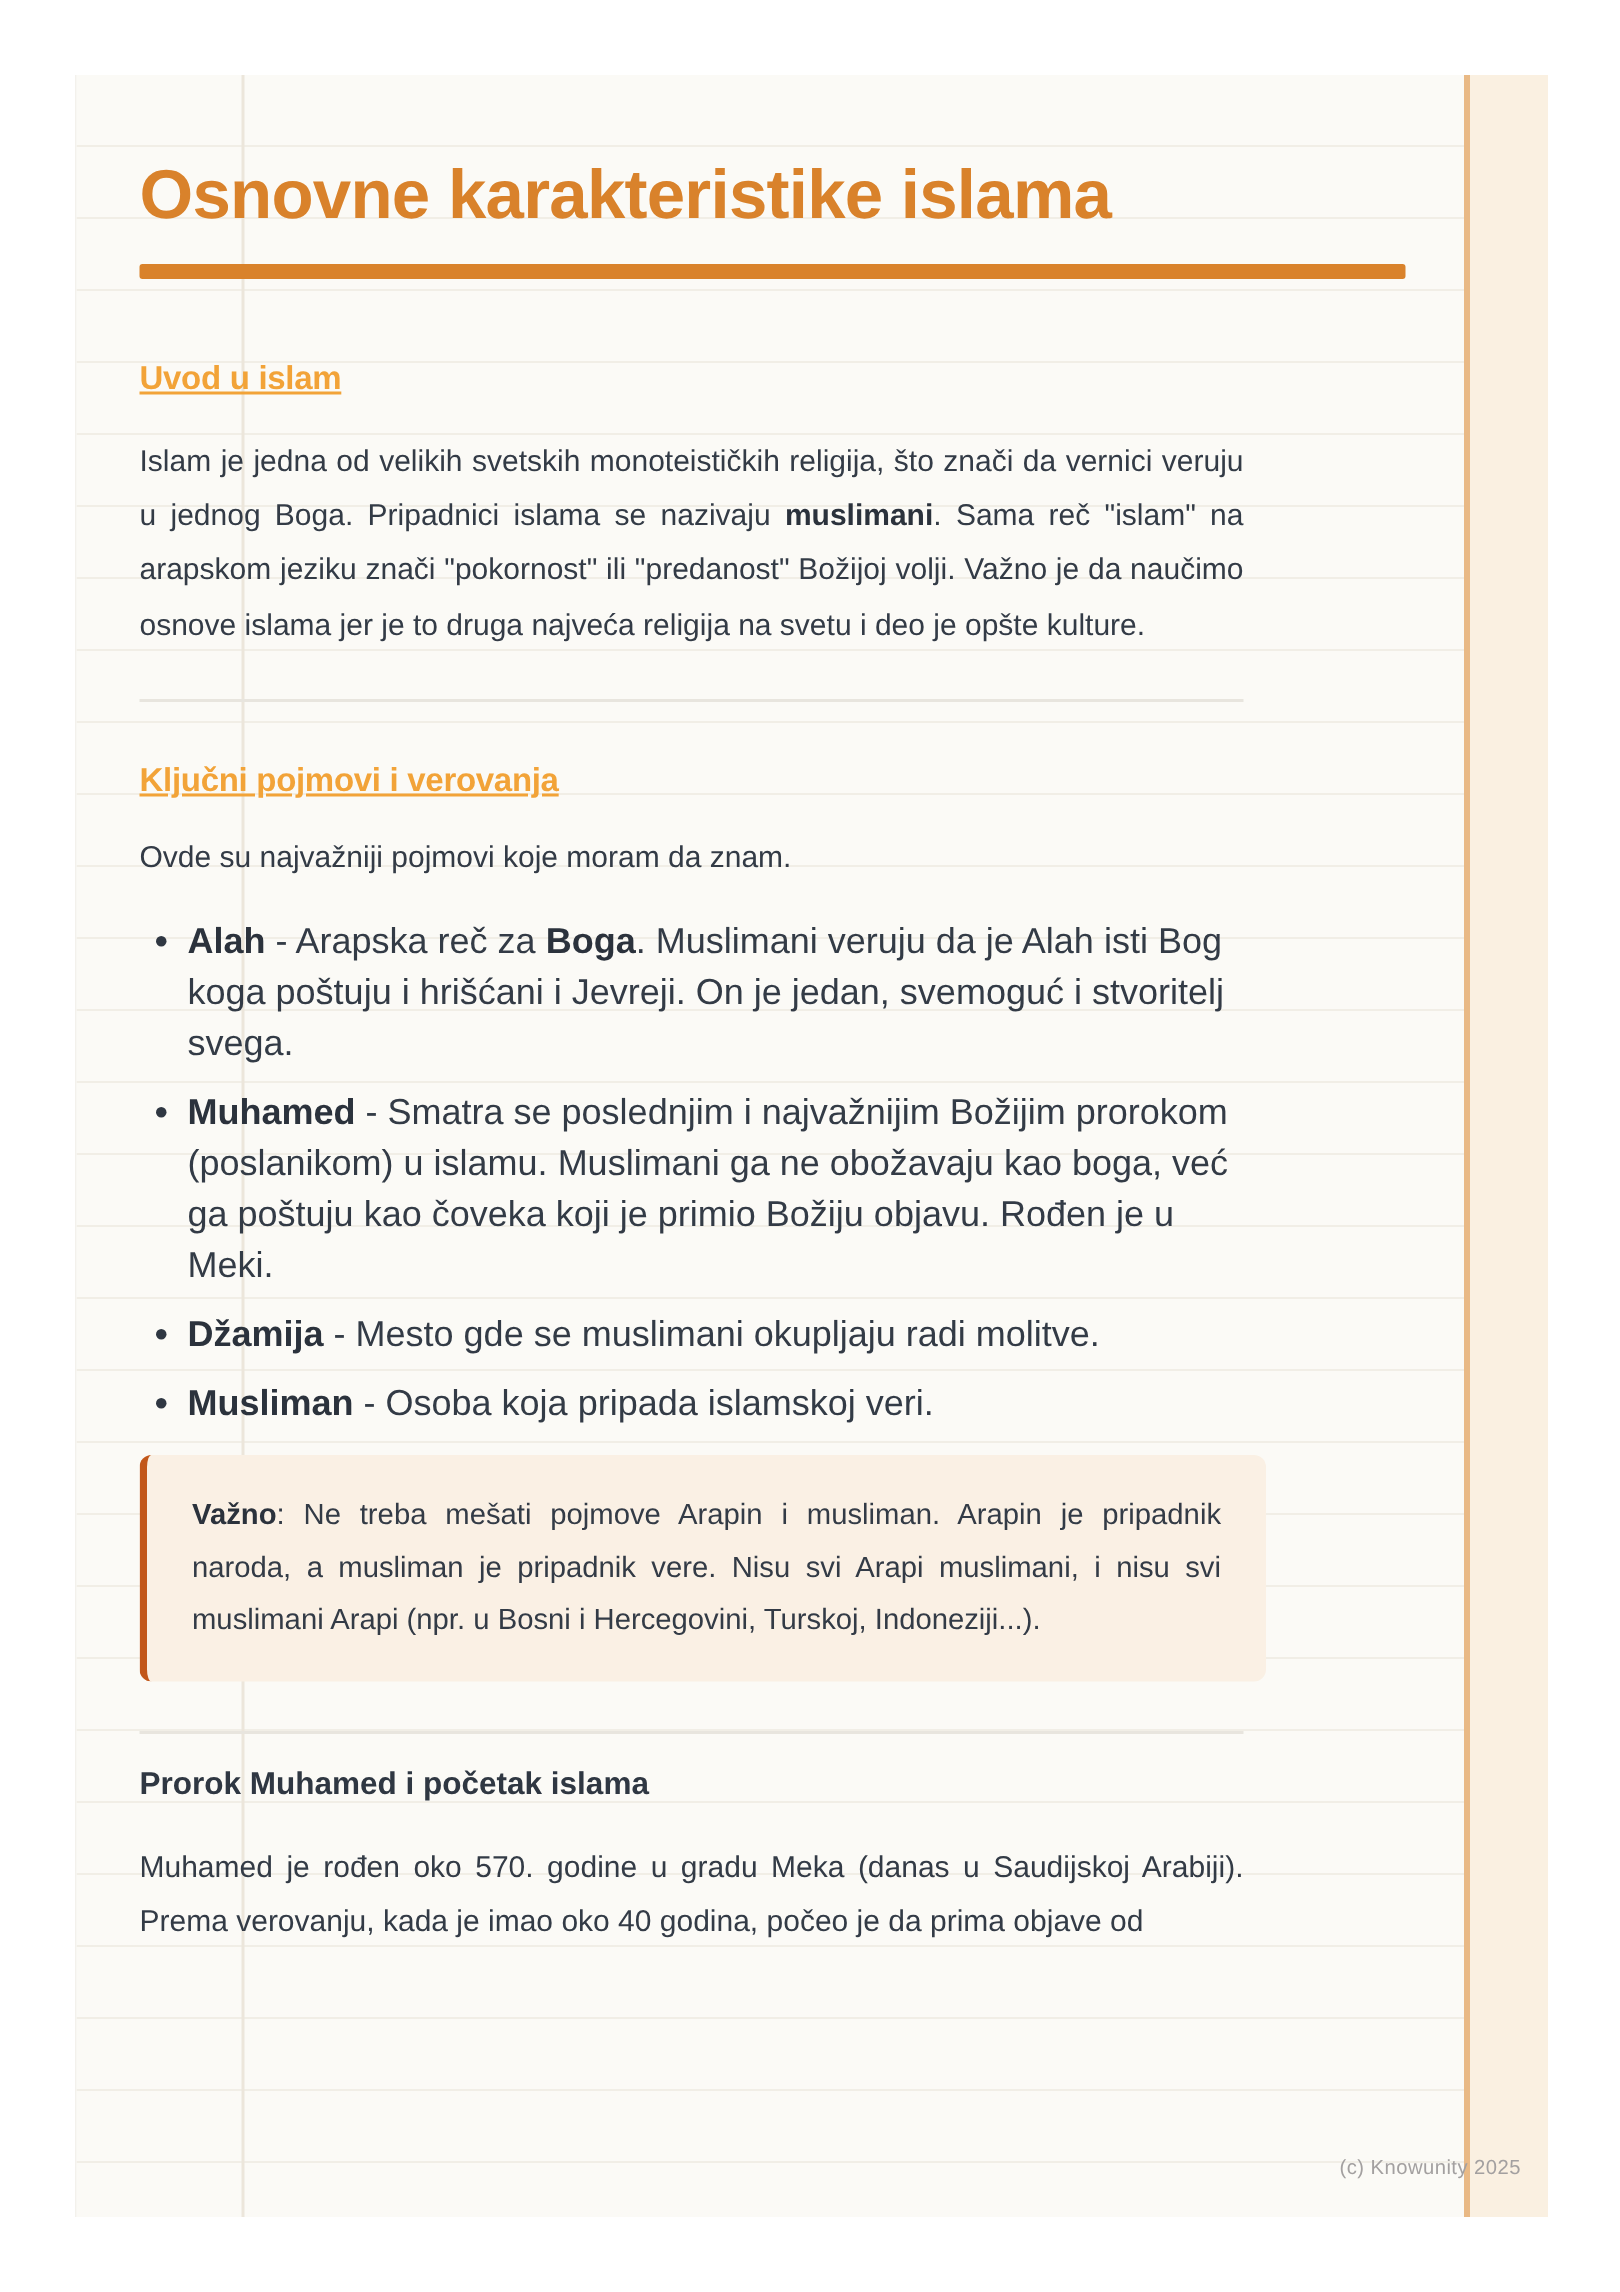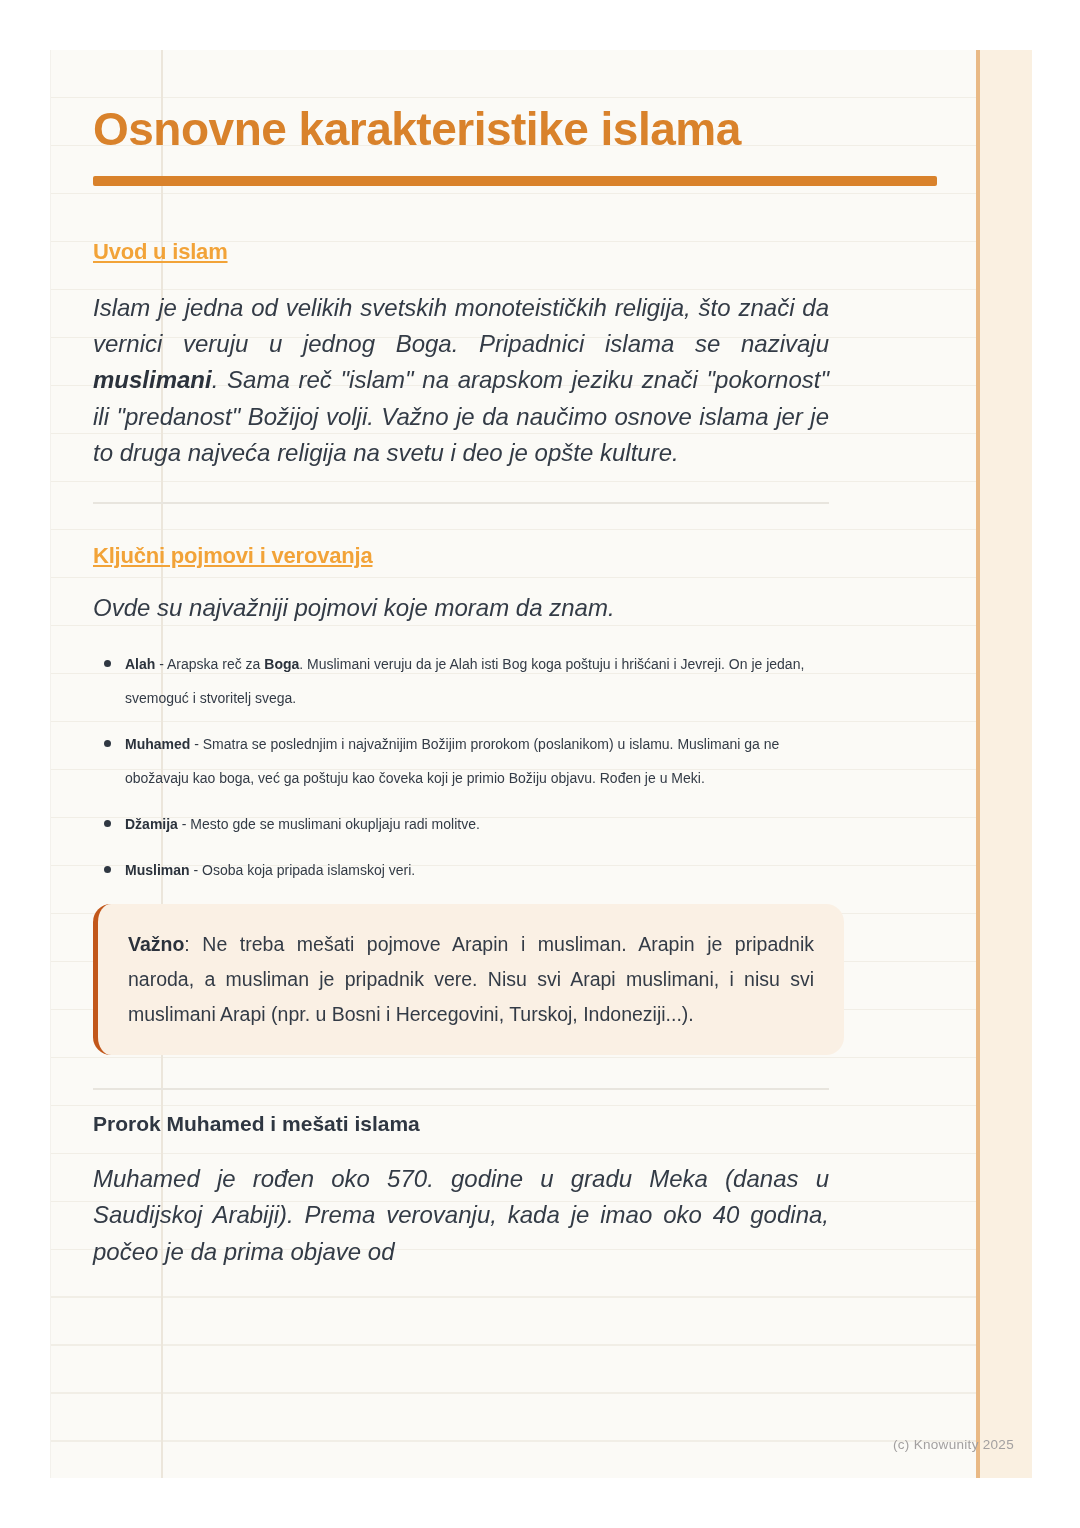--- a/index.html
+++ b/index.html
@@ -21,39 +21,39 @@
        letter-spacing:-0.5px; color:#d9822b; }
   .title-rule { margin-top:18px; width:844px; height:10px; background:#d9822b; border-radius:2px; }
 
   h2 { font-size:22px; line-height:36px; font-weight:bold; color:#f2a338; letter-spacing:-0.2px;text-decoration:underline; }
   .h2-uvod     { margin-top:48px; }
   .h2-concepts { margin-top:34px; }
   .h2-details  { margin-top:40px; }
 
   h3 { margin-top:20px; font-size:21px; line-height:27px; font-weight:bold; color:#2f3742; }
 
-  p.body { font-size:24px; line-height:36.2px; color:#333b46; width:736px;font-style:italic; }
+  p.body { font-size:20px; line-height:36.2px; color:#333b46; width:736px; }
   p.just { text-align:justify; }
   .p-intro { margin-top:20px; }
   .p-lead  { margin-top:16px; }
   .p-details { margin-top:24px; }
 
   hr.divider { border:none; border-top:2px solid #e8e5de; width:736px; }
   .div1 { margin-top:31px; }
   .div2 { margin-top:33px; }
 
   ul.concepts { margin-top:21px; list-style:none; width:740px; }
   ul.concepts li { position:relative; padding-left:32px; margin-bottom:12px;
-                   font-size:14px; line-height:34px; color:#333b46; }
+                   font-size:24px; line-height:34px; color:#333b46; }
   ul.concepts li:last-child { margin-bottom:0; }
   ul.concepts li::before { content:""; position:absolute; left:11px; top:13px;
                    width:7px; height:7px; border-radius:50%; background:#2f3742; }
 
   .callout { margin-top:17px; width:751px; background:#faf0e4;
-             border-left:5px solid #c2571a; border-radius:18px; padding:23px 30px; }
+             border-left:5px solid #c2571a; border-radius:8px; padding:23px 30px; }
   .callout p { font-size:19.5px; line-height:35px; color:#333b46; width:auto; text-align:justify; }
 
   strong { font-weight:bold; color:#2b323c; }
   em { font-style:italic; }
 
   .footer { position:absolute; left:893px; top:1437px; font-size:13.5px;
             color:#a3a0a0; letter-spacing:0.3px; white-space:nowrap; }
 </style>
 </head>
 <body>
@@ -87,21 +87,21 @@
         </ul>
 
         <div class="callout">
           <p><strong>Važno</strong><span>: Ne treba mešati pojmove Arapin i musliman. Arapin je pripadnik naroda, a musliman je pripadnik vere. Nisu svi Arapi muslimani, i nisu svi muslimani Arapi (npr. u Bosni i Hercegovini, Turskoj, Indoneziji...).</span></p>
         </div>
       </section>
 
       <hr class="divider div2">
 
       <section>
-        <h3>Prorok Muhamed i mešati islama</h3>
+        <h3>Prorok Muhamed i početak islama</h3>
         <p class="body just p-details"><span>Muhamed je rođen oko 570. godine u gradu Meka (danas u Saudijskoj Arabiji). Prema verovanju, kada je imao oko 40 godina, počeo je da prima objave od</span></p>
       </section>
 
     </div>
   </div>
 
   <div class="edge-line"></div>
   <div class="edge-strip"></div>
 
   <div class="footer">(c) Knowunity 2025</div>

